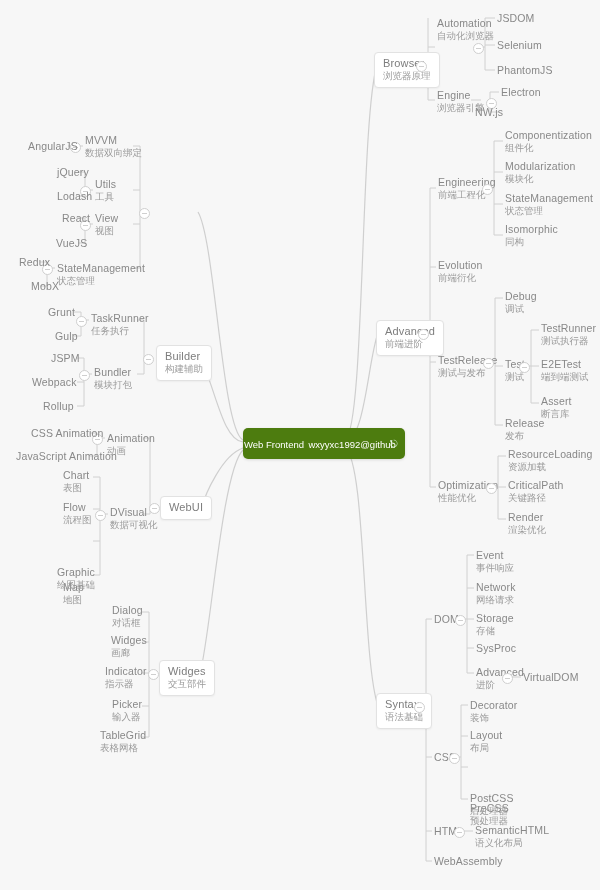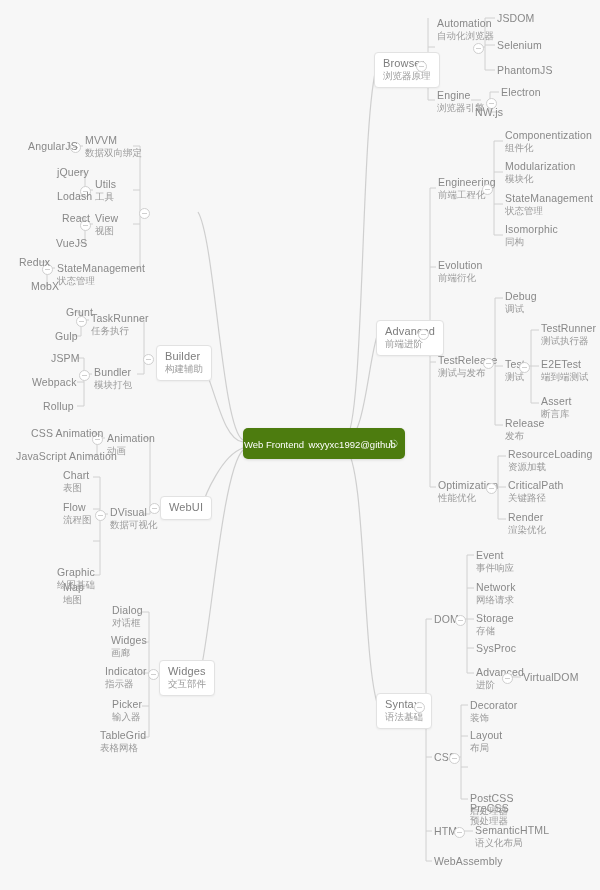--- a/index.html
+++ b/index.html
@@ -454,21 +454,21 @@
     <span class="en">Builder</span>
     <span class="cn">构建辅助</span>
   </div>
   <div class="toggle" style="left:143px;top:354px;"></div>
 
   <div class="node" style="left:91px;top:312px;">
     <span class="en">TaskRunner</span>
     <span class="cn">任务执行</span>
   </div>
   <div class="toggle" style="left:76px;top:316px;"></div>
-  <div class="node" style="left:66px;top:306px;">
+  <div class="node" style="left:48px;top:306px;">
     <span class="en">Grunt</span>
   </div>
   <div class="node" style="left:55px;top:330px;">
     <span class="en">Gulp</span>
   </div>
 
   <div class="node" style="left:94px;top:366px;">
     <span class="en">Bundler</span>
     <span class="cn">模块打包</span>
   </div>

